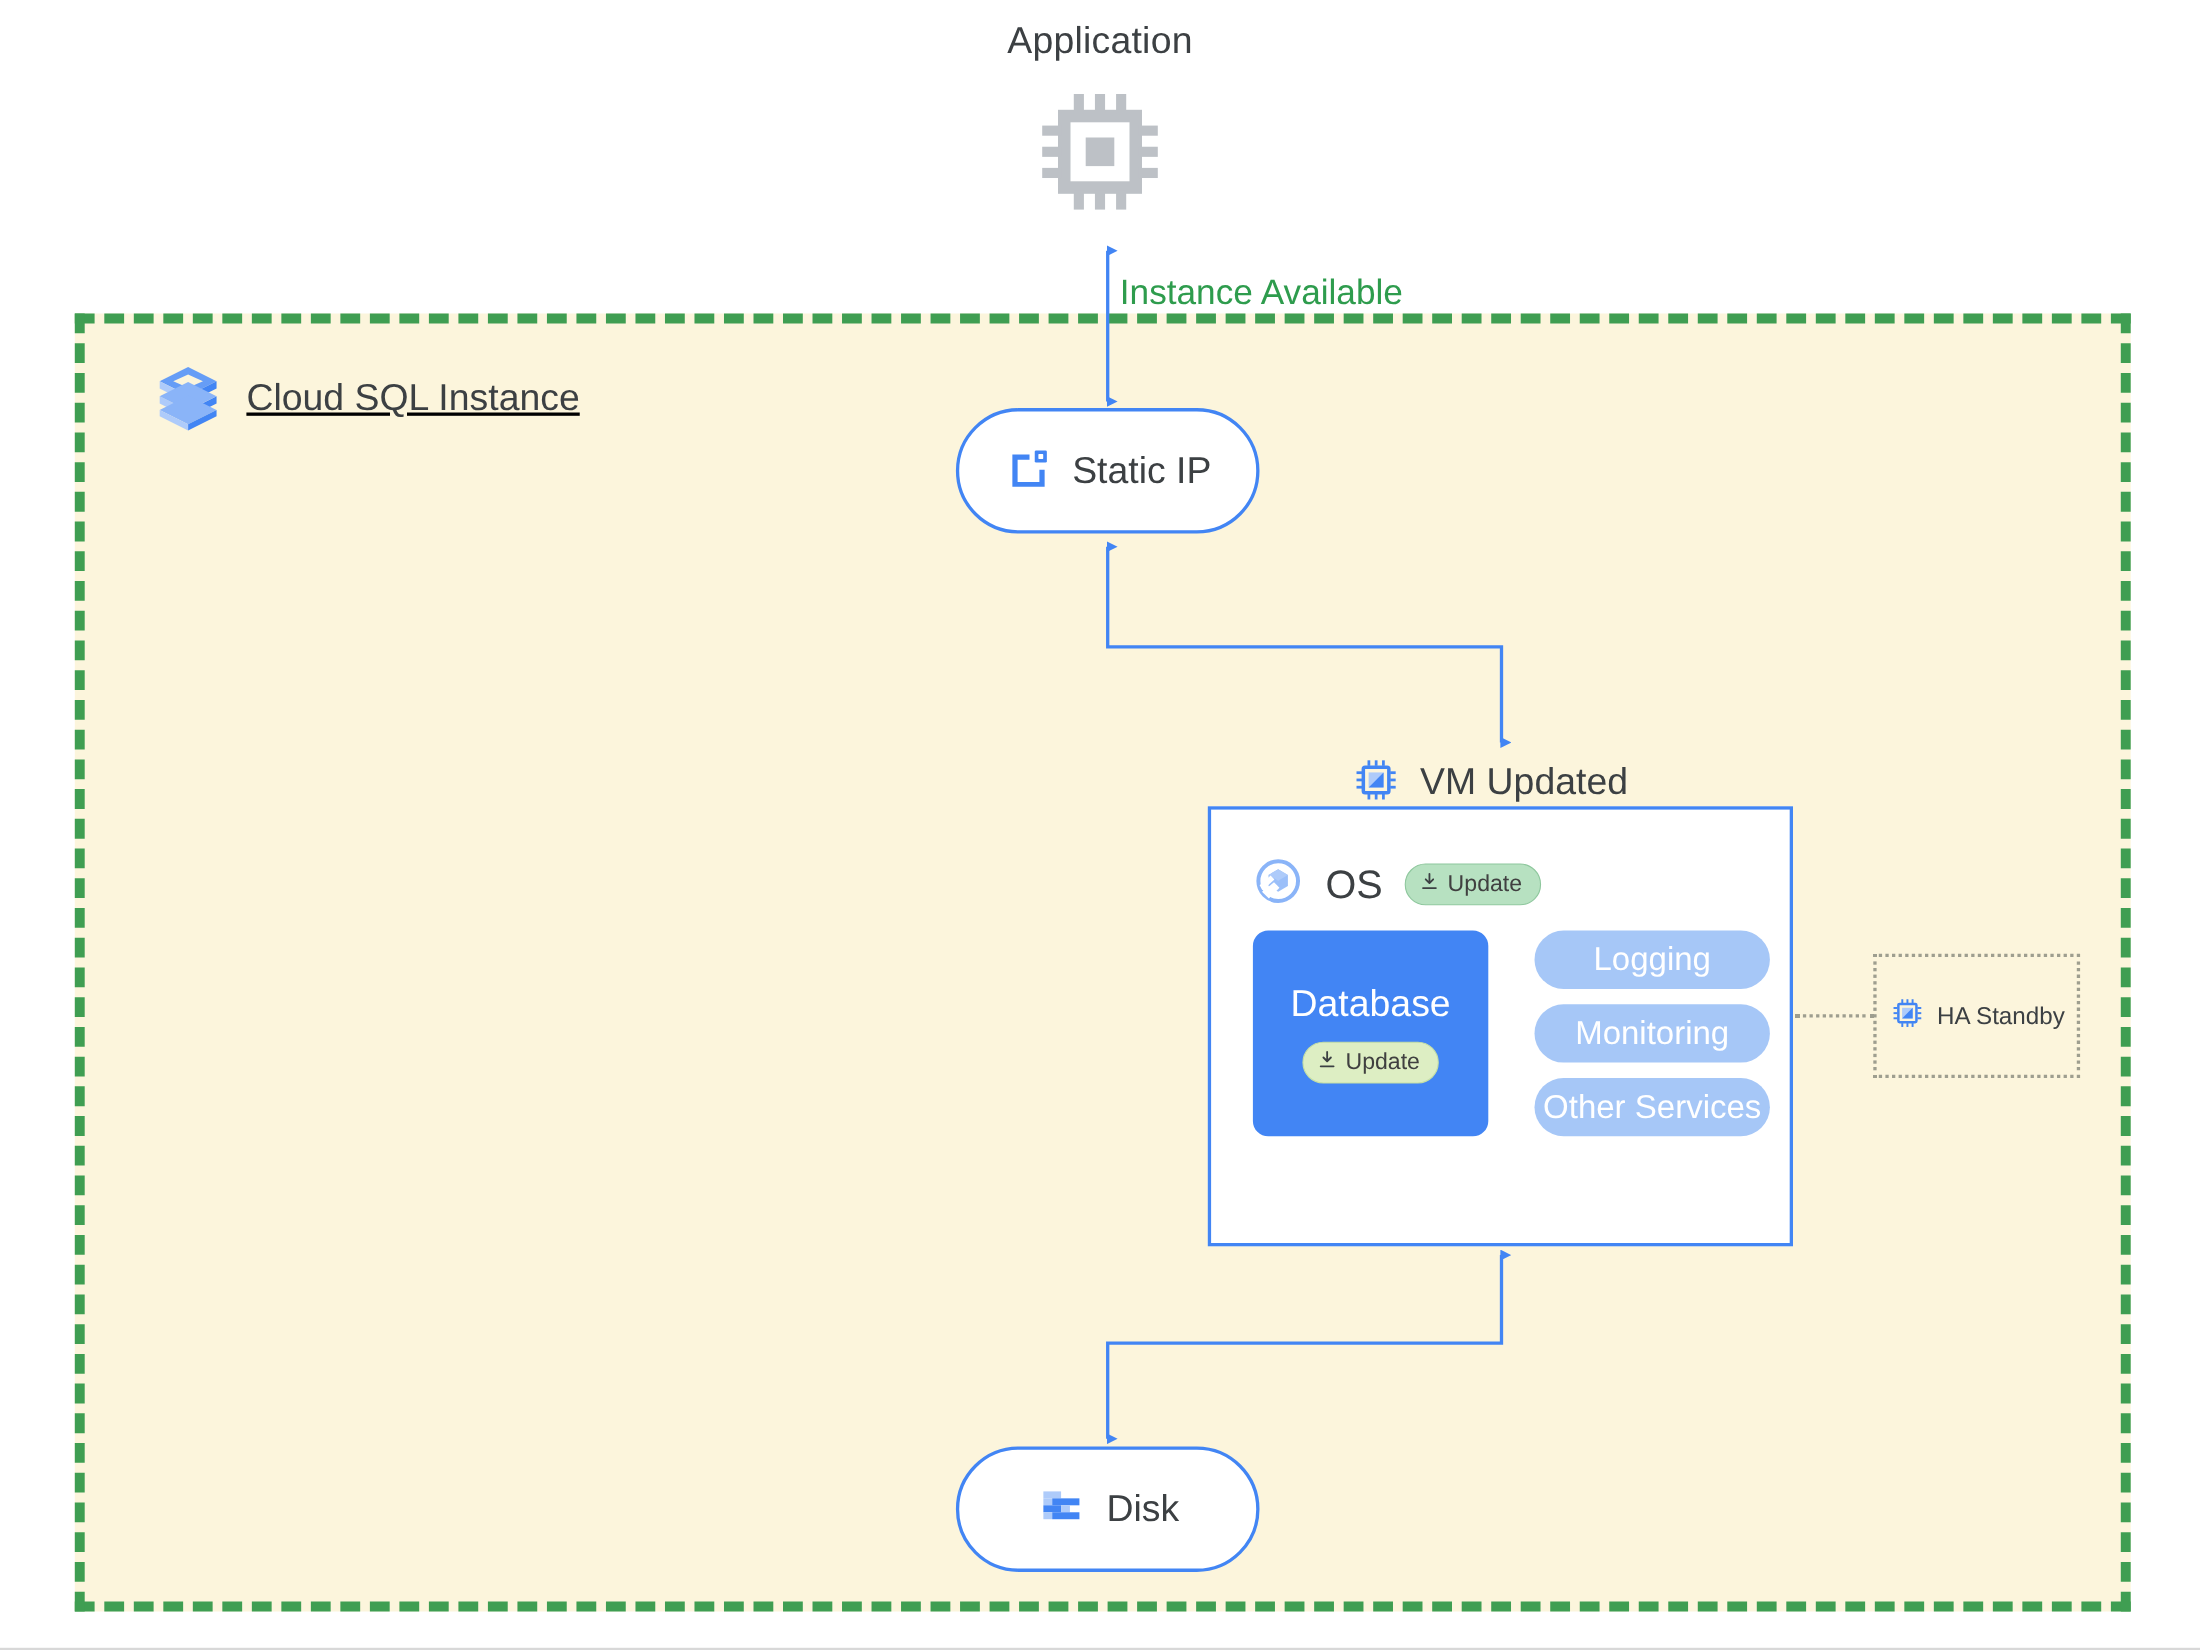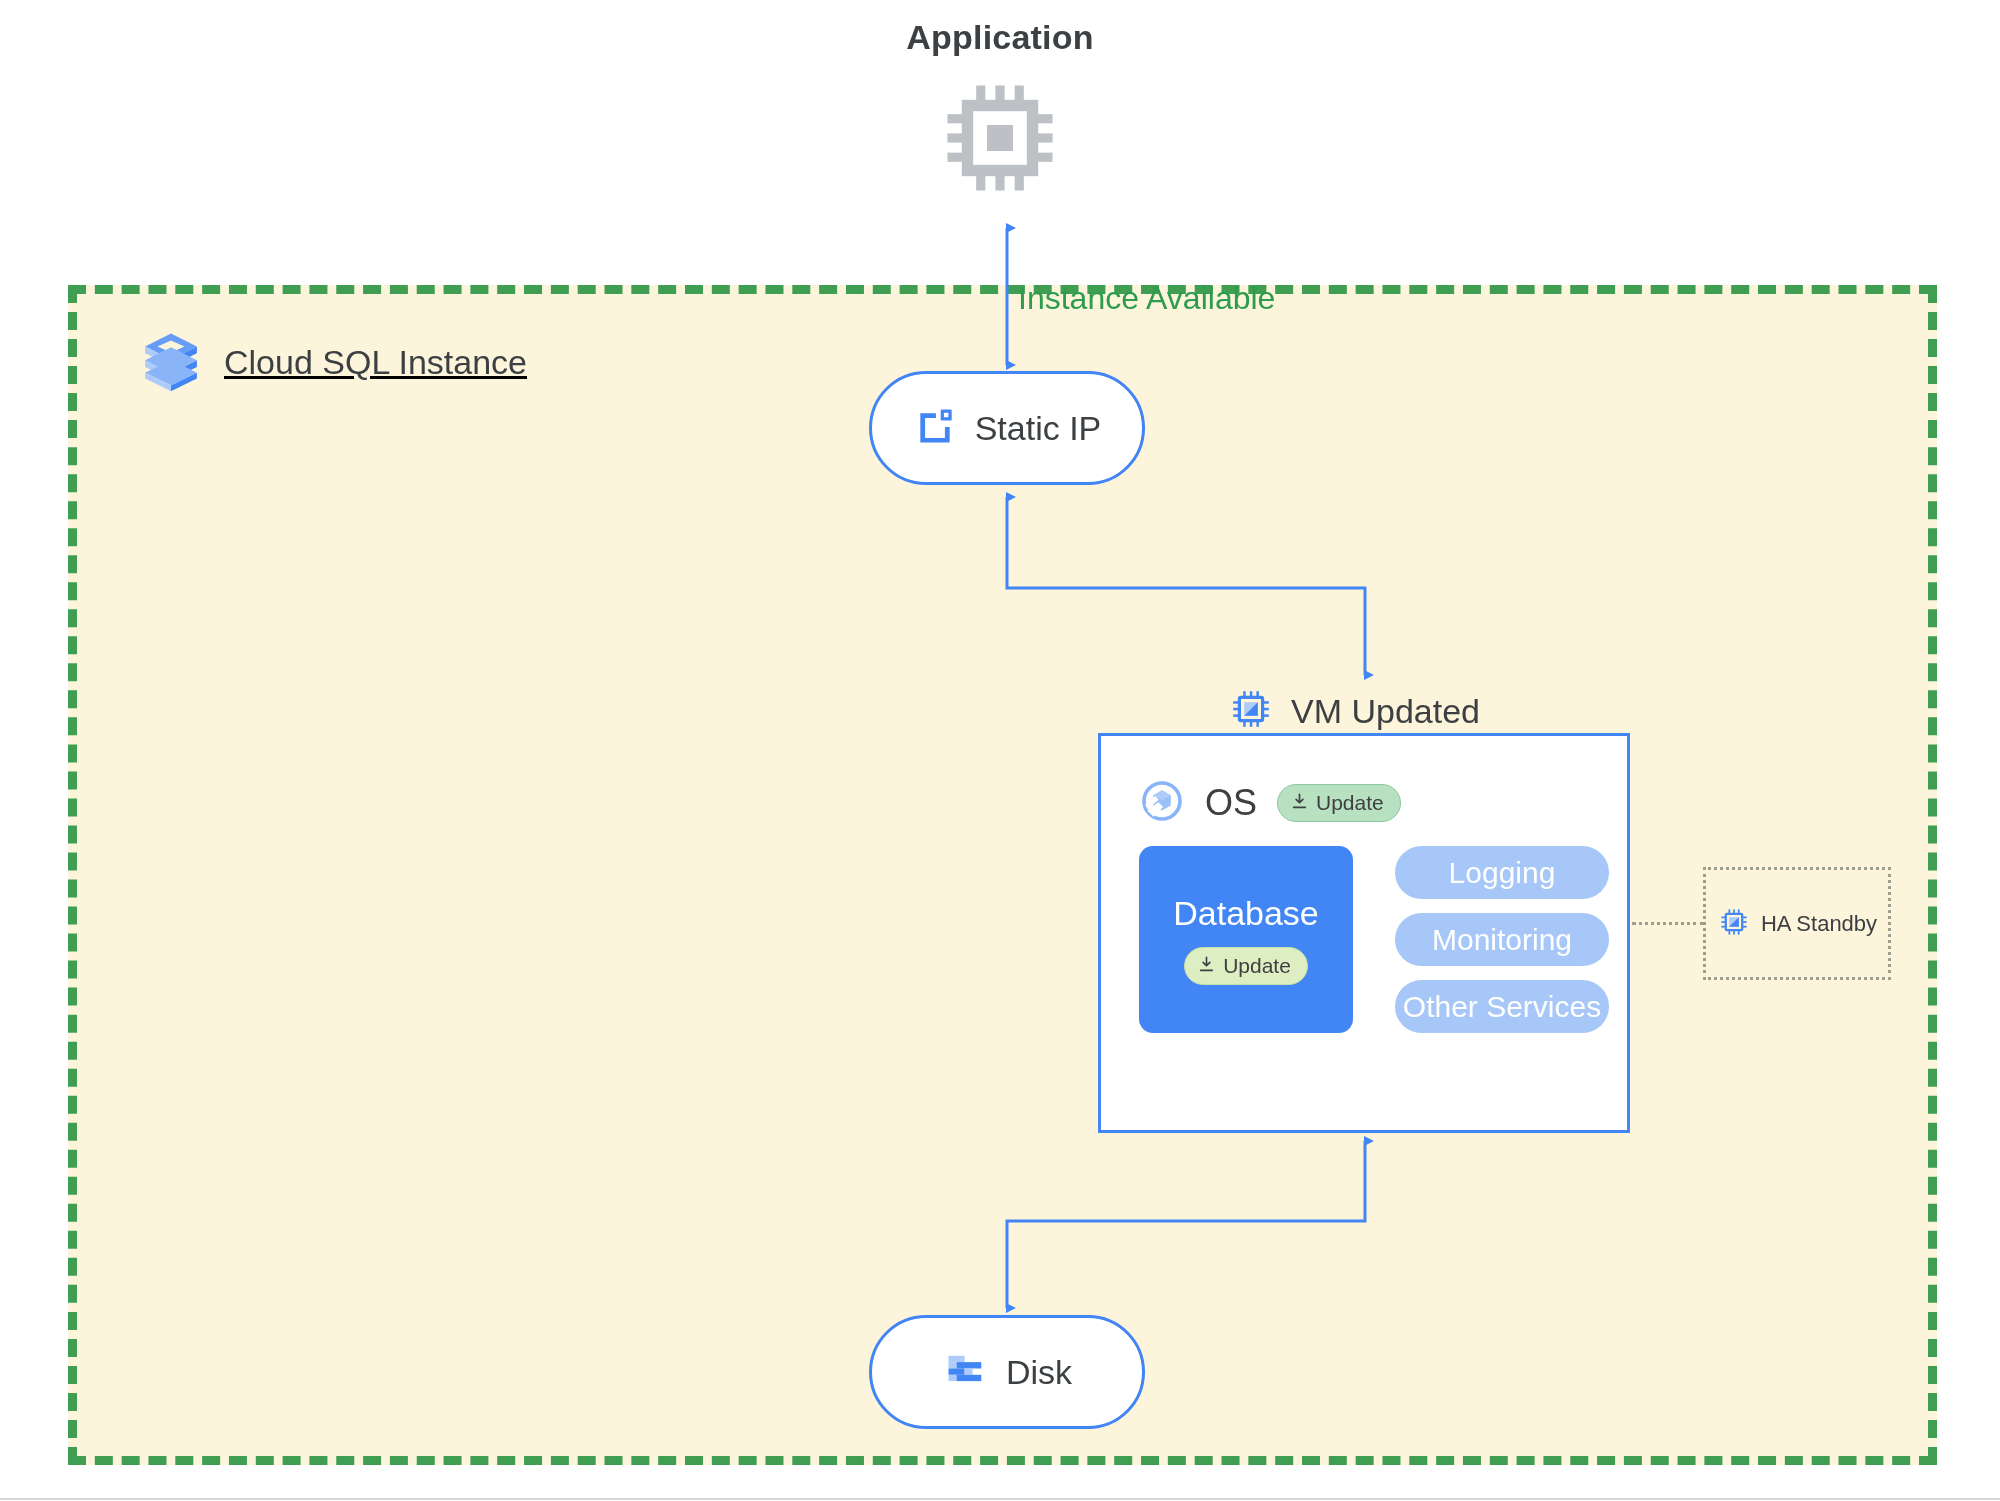--- a/index.html
+++ b/index.html
@@ -25,21 +25,20 @@
 
   
   #application-node {
     position: absolute;
     left: 890px;
     top: 18px;
     width: 220px;
     display: flex;
     flex-direction: column;
     align-items: center;
-    font-weight: bold;
   }
   #application-label {
     font-size: 34px;
     color: #3c4043;
     letter-spacing: .2px;
     white-space: nowrap;
   }
   #application-icon {
     margin-top: 16px;
   }
@@ -81,21 +80,20 @@
   }
 
   
   #instance-available-label {
     position: absolute;
     left: 1018px;
     top: 247px;
     font-size: 32px;
     color: #2e9c4d;
     white-space: nowrap;
-    margin-top: 33px;
   }
 
   
   .pill-node {
     position: absolute;
     background: #ffffff;
     border: 3px solid #4285f4;
     border-radius: 999px;
     display: flex;
     align-items: center;

